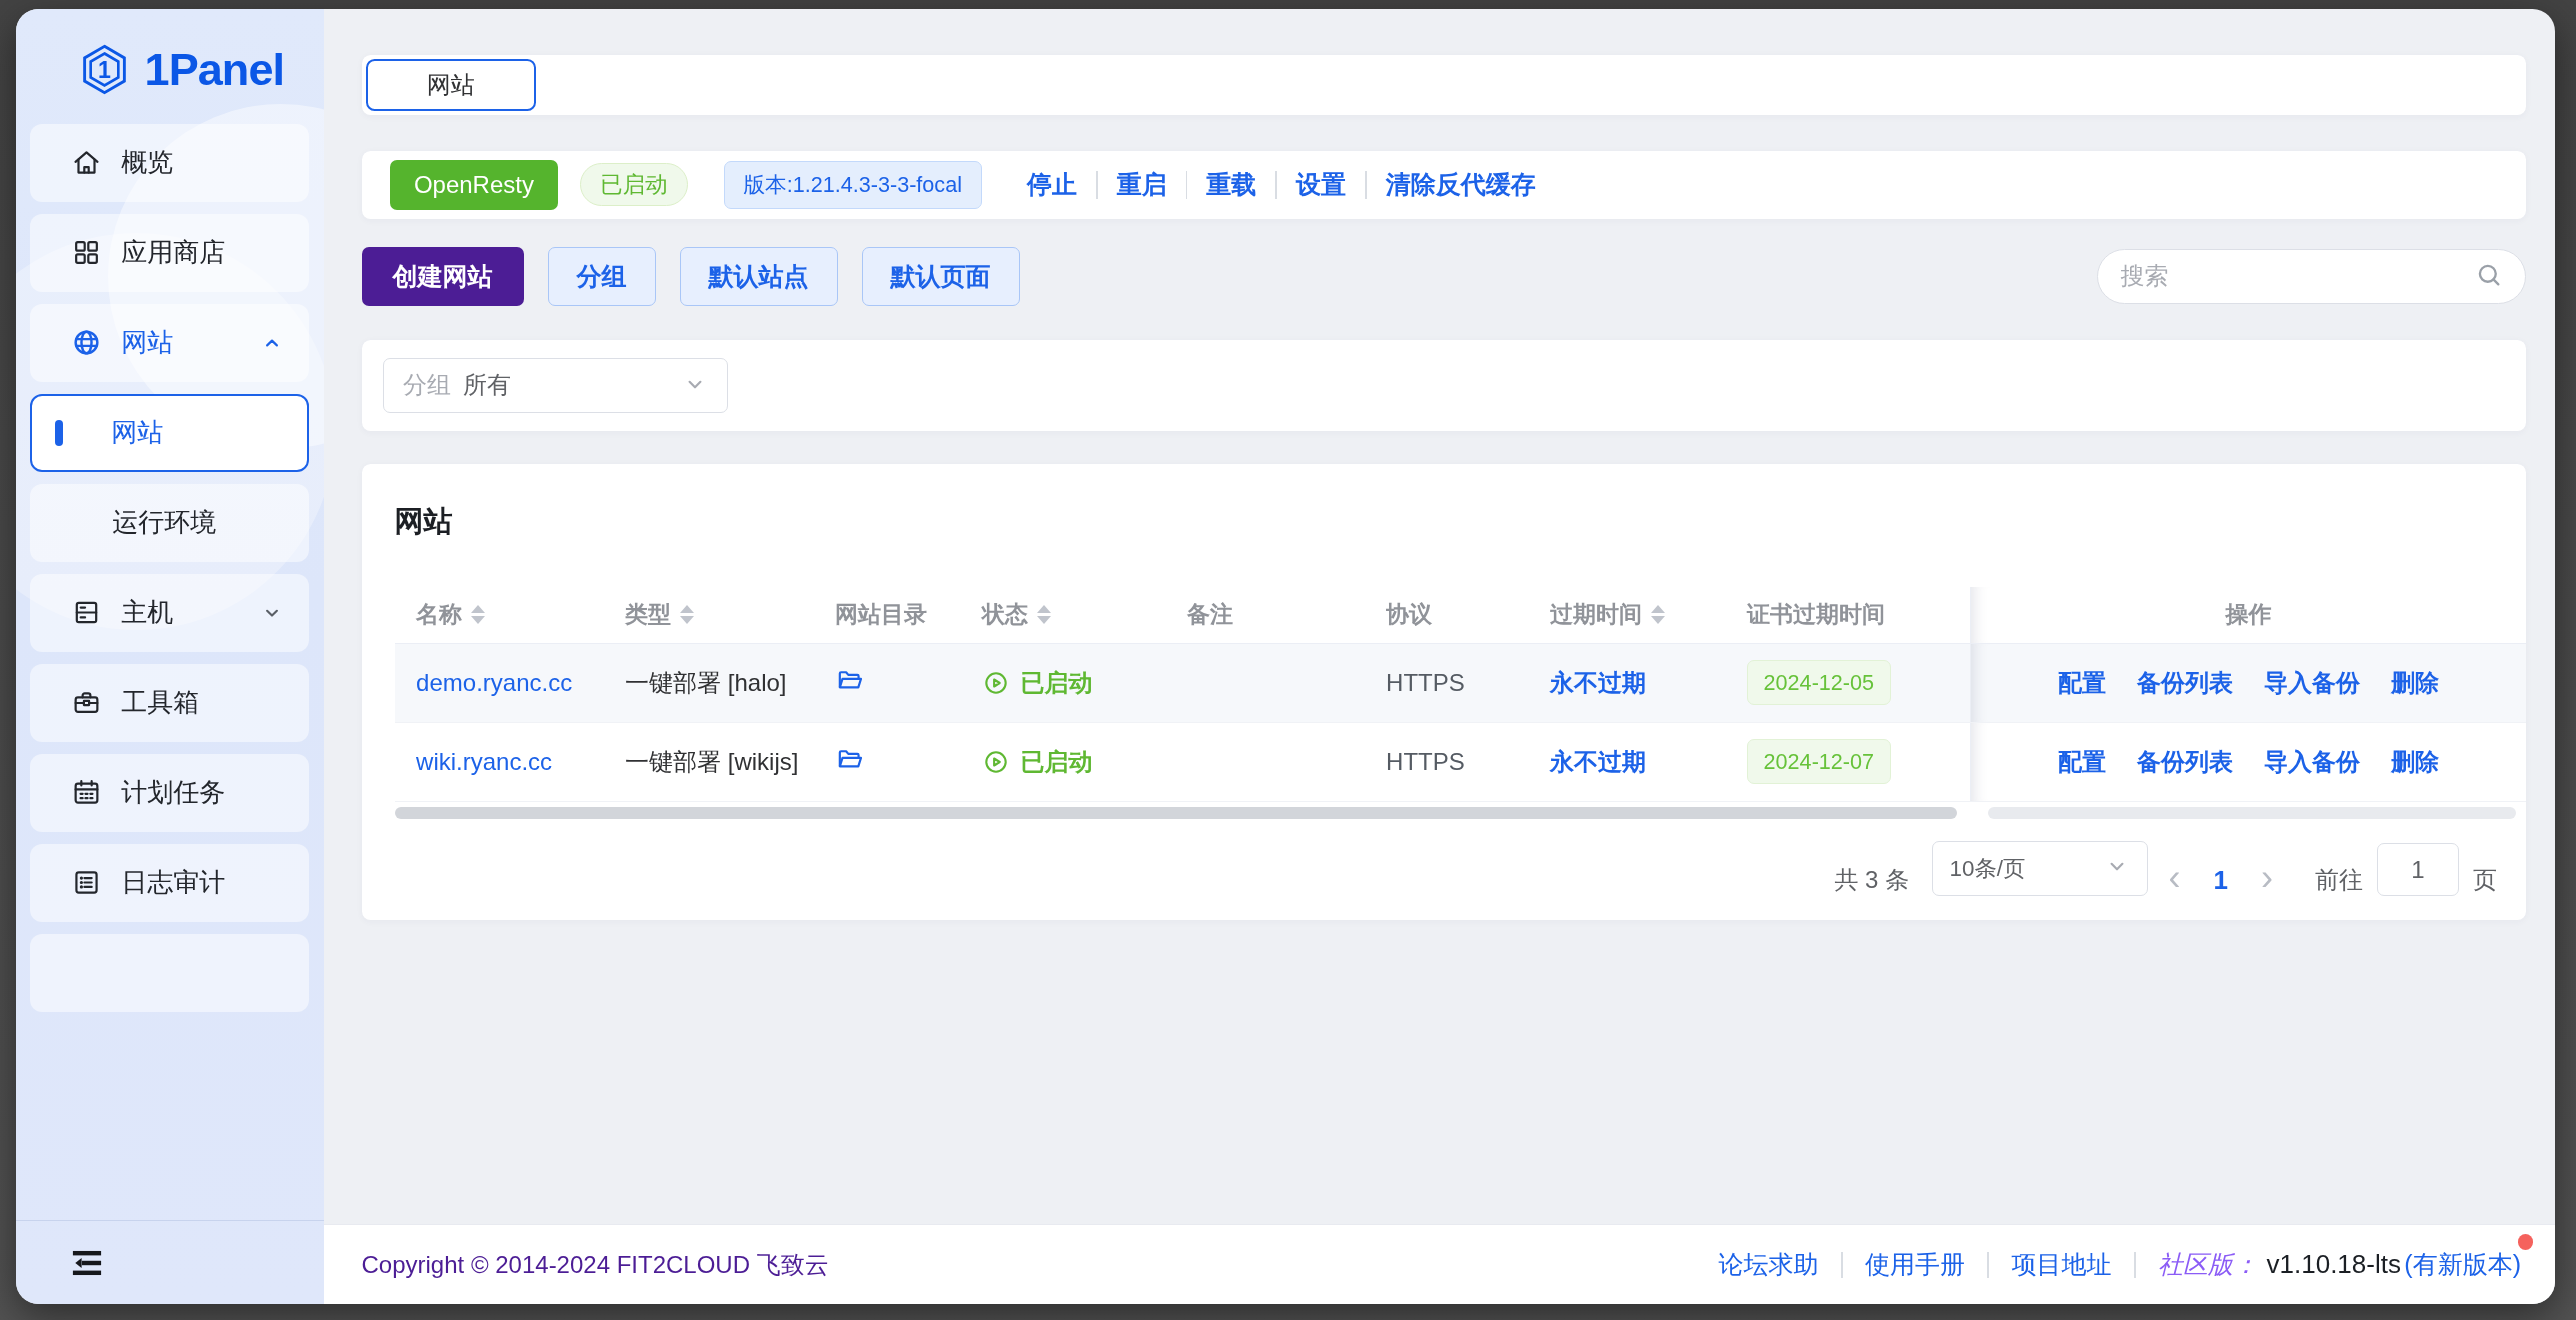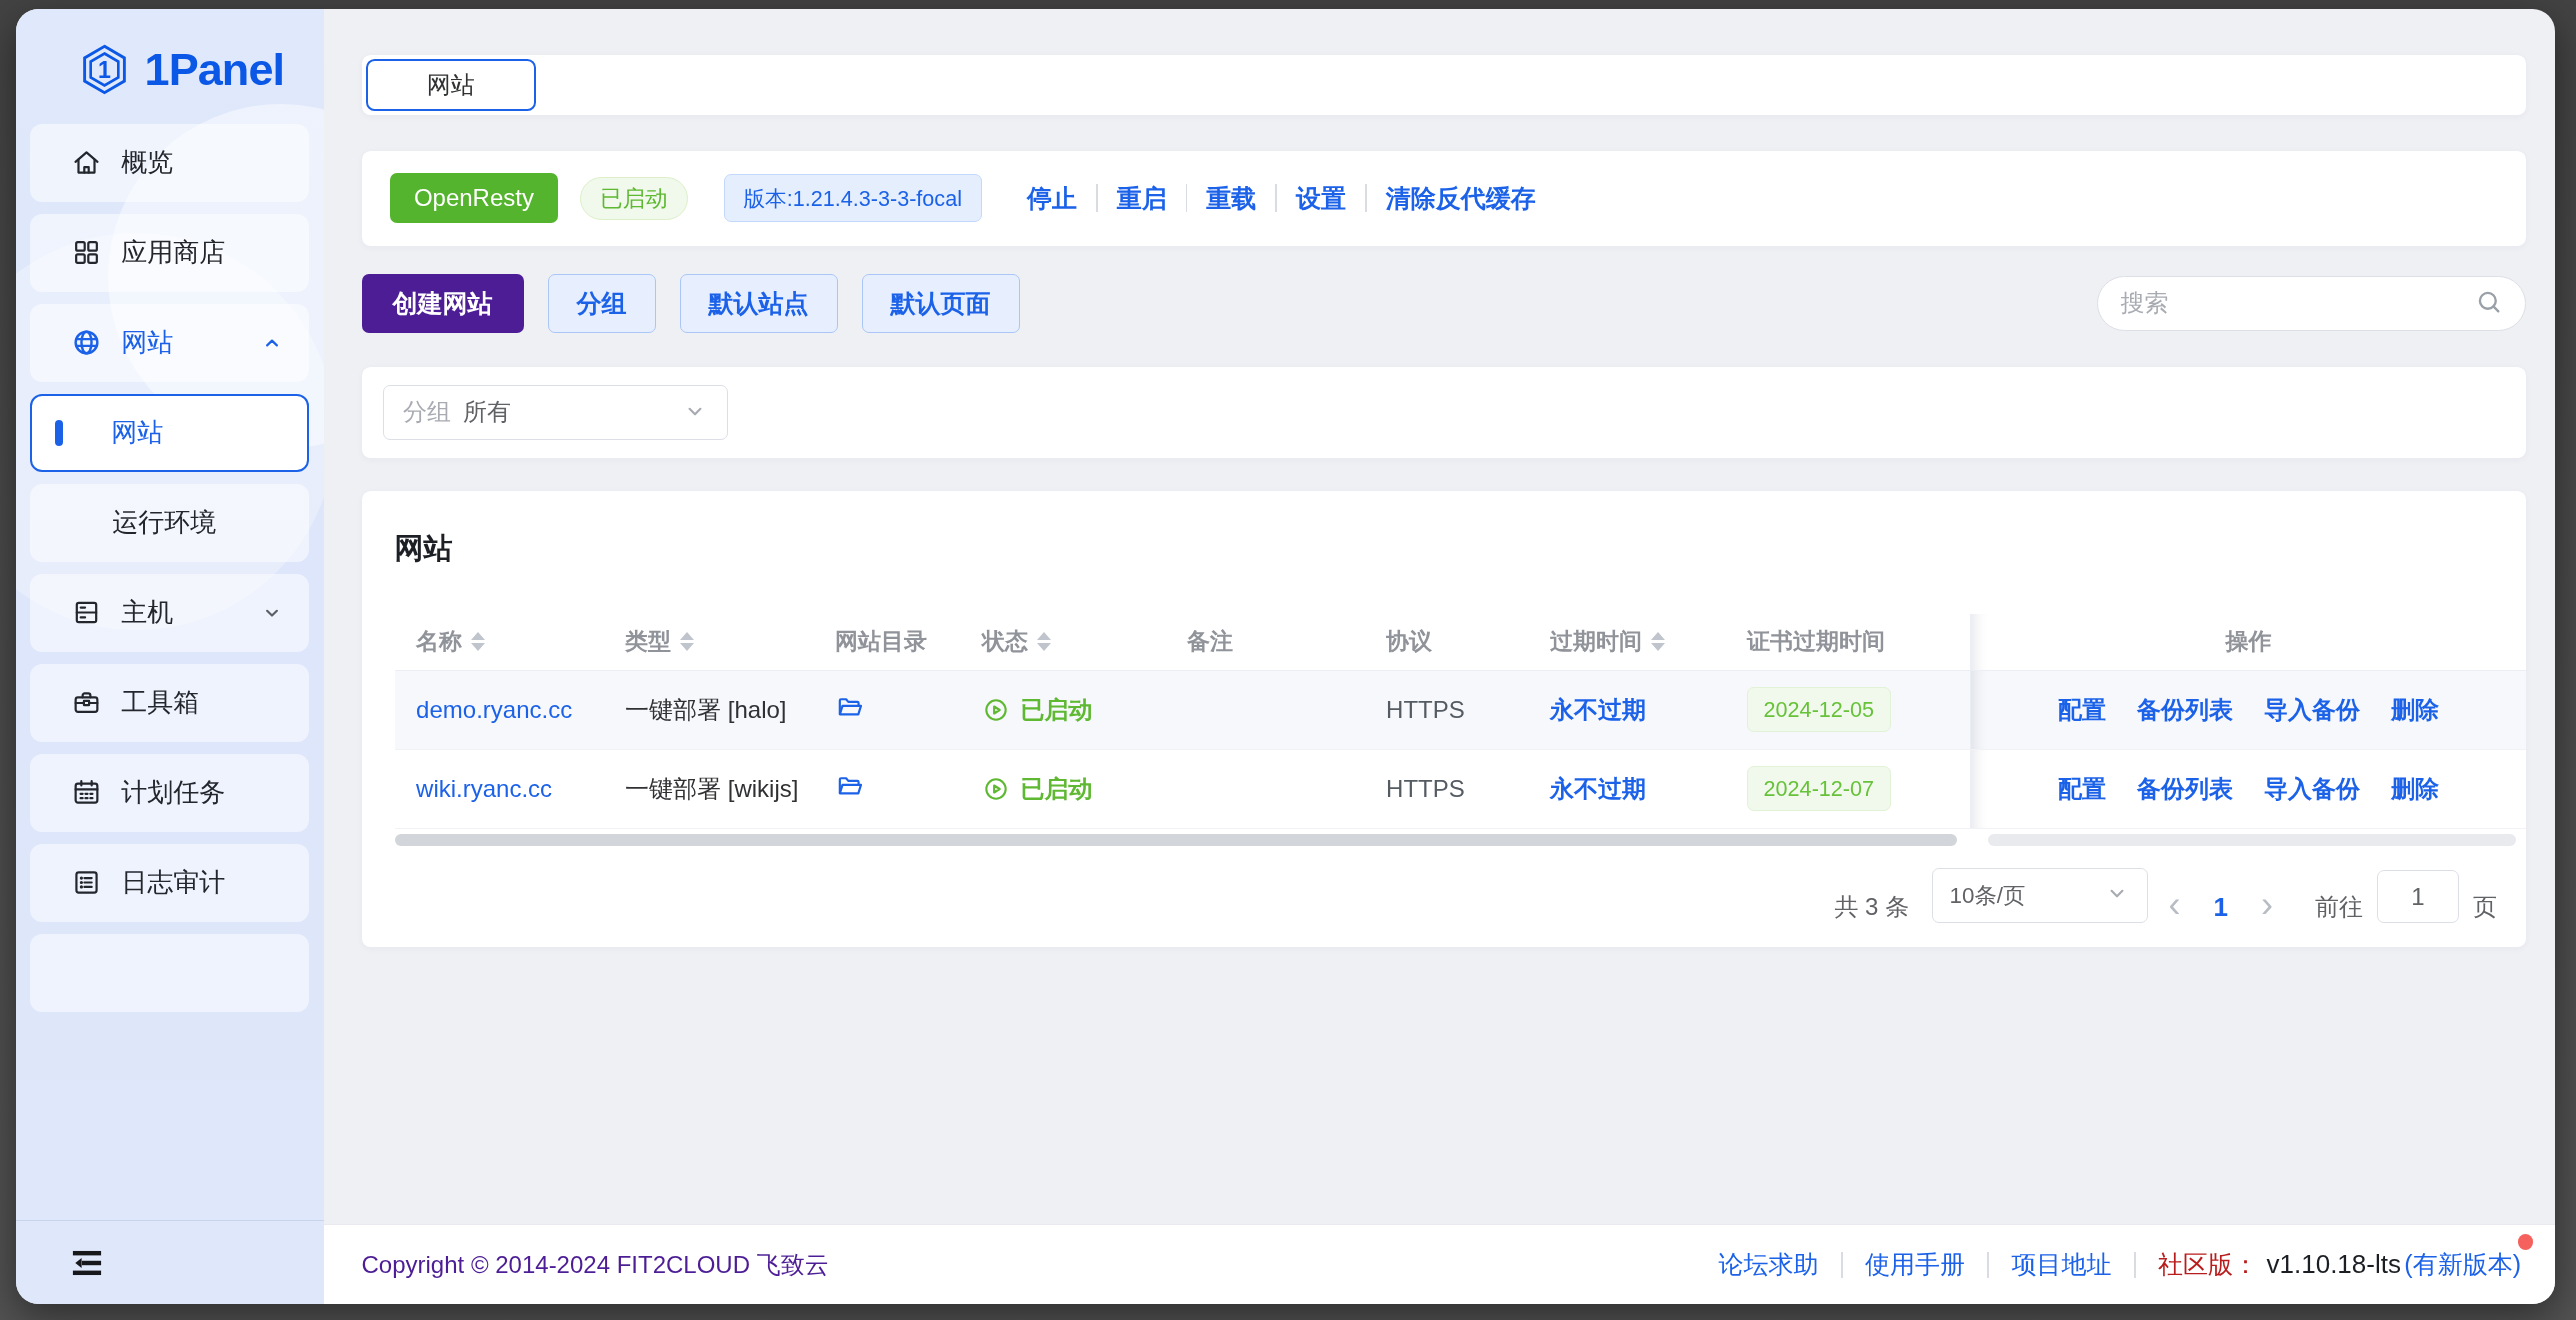--- a/index.html
+++ b/index.html
@@ -62,21 +62,21 @@
   .card { background:#fff; border-radius:8.6px; box-shadow:0 1.7px 7px rgba(40,60,100,.04); }
 
   
   .tabbar { height:60px; display:flex; align-items:center; padding:0 4.3px; }
   .tab-active {
     min-width:170px; height:52px; margin-left:0px; border:2.6px solid #1c62e8; border-radius:8.6px;
     display:flex; align-items:center; justify-content:center; font-size:24px; color:#303133; background:#fff; cursor:pointer;
   }
 
   
-  .statusbar { height:95px; margin-top:36px; display:flex; align-items:center; padding:0 28.4px; }
+  .statusbar { height:68px; margin-top:36px; display:flex; align-items:center; padding:0 28.4px; }
   .app-btn { height:50px; padding:0 24px; border-radius:7px; background:#55b42d; color:#fff;
     font-size:24px; display:inline-flex; align-items:center; cursor:pointer; }
   .status-pill { height:43px; padding:0 19px; margin-left:22.4px; border-radius:22.4px; background:#f0f9eb;
     border:1.7px solid #dcefc8; color:#5fb832; font-size:22.4px; display:inline-flex; align-items:center; }
   .ver-pill { height:48px; padding:0 19px; margin-left:36px; border-radius:7px; background:#e4eefd;
     border:1.7px solid #c3d9fb; color:#1c62e8; font-size:21.6px; display:inline-flex; align-items:center; }
   .sb-actions { display:flex; align-items:center; margin-left:26px; }
   .sb-link { color:#1c62e8; font-size:25px; font-weight:700; padding:0 19px; cursor:pointer; white-space:nowrap; }
   .sb-div { width:1.7px; height:28px; background:#d9dde3; }
 
@@ -146,21 +146,21 @@
     text-align:center; font-size:24px; color:#606266; outline:none;
     font-family:"Liberation Sans","DejaVu Sans",sans-serif; }
 
   
   #footer { height:80px; background:#fff; border-top:1.7px solid #e8eaf0; display:flex; align-items:center;
     padding:0 34px 0 38px; }
   .copyright { font-size:24px; color:#4c1d95; }
   .footer-right { margin-left:auto; display:flex; align-items:center; font-size:25px; }
   .f-link { color:#1c62e8; cursor:pointer; white-space:nowrap; }
   .f-div { width:1.7px; height:26px; background:#d9dde3; margin:0 22.4px; }
-  .edition { color:#b91c1c; }
+  .edition { color:#8b5cf6;font-style:italic; }
   .f-version { color:#1b1f24; font-size:26px; margin-left:8.6px; }
   .update-hint { position:relative; color:#1c62e8; cursor:pointer; margin-left:3.4px; }
   .update-dot { position:absolute; top:-14px; right:-12px; width:15.5px; height:15.5px; border-radius:50%; background:#f5625d; }
 </style>
 </head>
 <body>
 
 <div id="frame">
 <div id="window">
 

